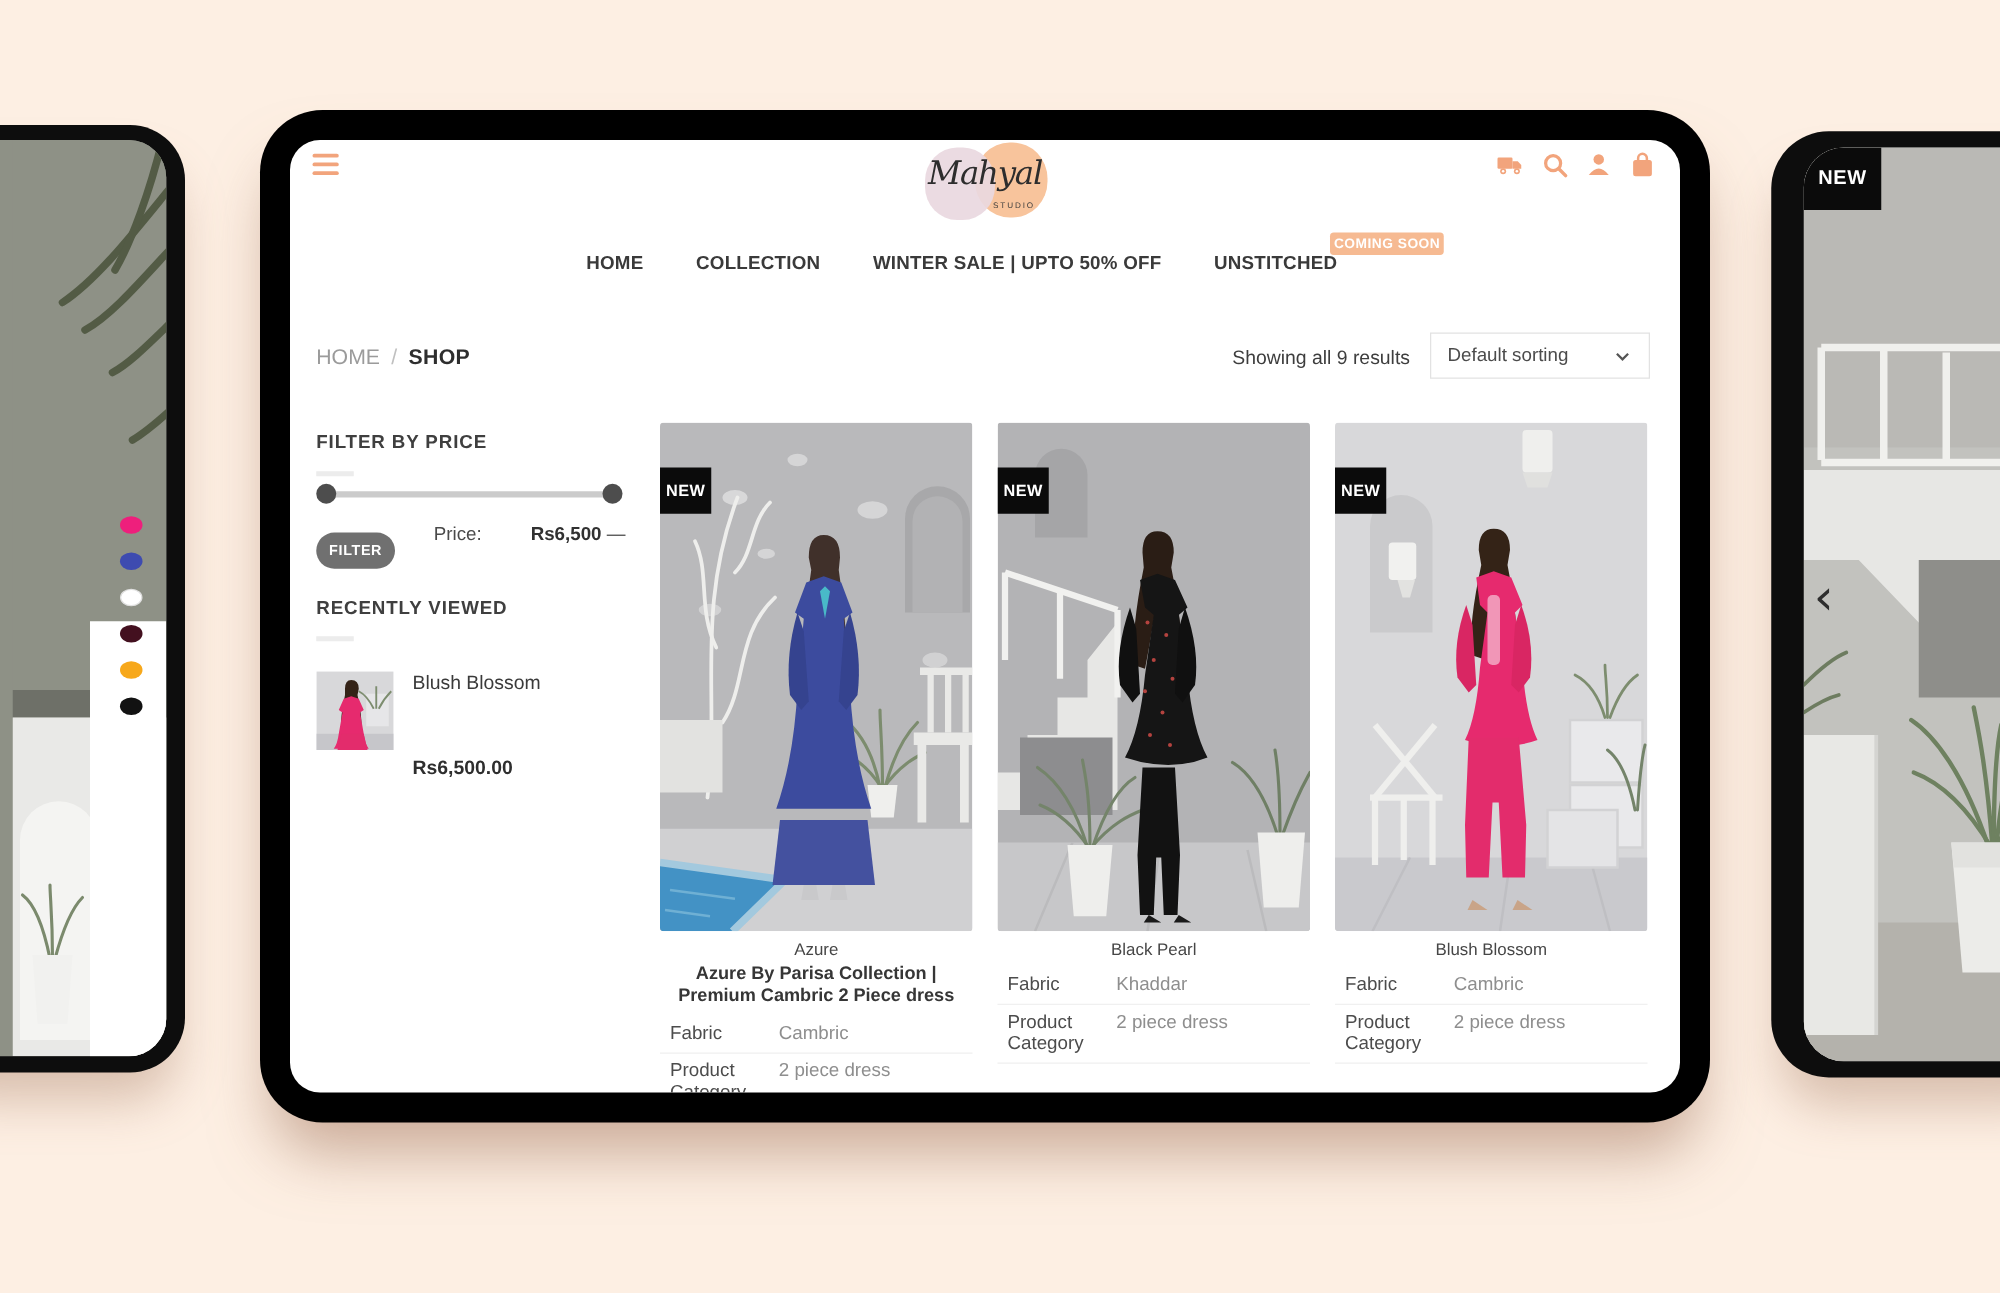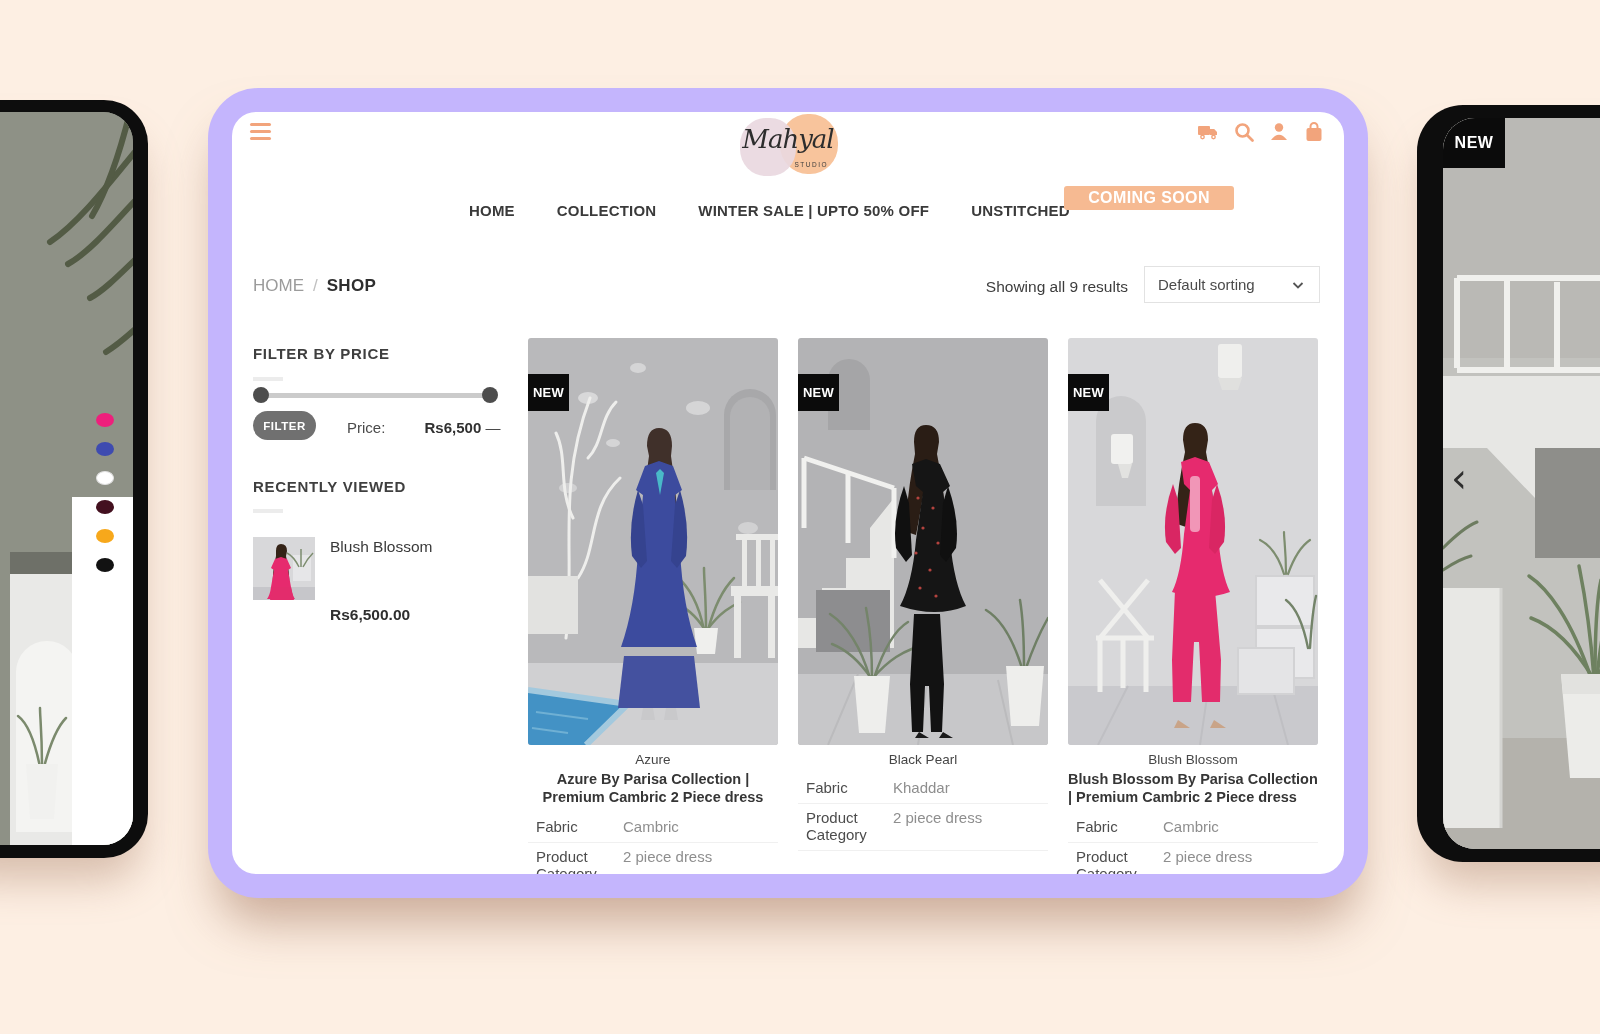--- a/index.html
+++ b/index.html
@@ -2,21 +2,21 @@
 <html><head>
 <meta charset="utf-8">
 <style>
   html,body{margin:0;padding:0;background:#fdefe3;}
   *{box-sizing:border-box;}
   .stage{position:relative;width:1600px;height:1034px;overflow:hidden;
          font-family:"Liberation Sans",sans-serif;background:#fdefe3;}
 
   
   .tablet{position:absolute;left:208px;top:88px;width:1160px;height:810px;
-          background:#c4b5fd;border-radius:50px;
+          background:#000000;border-radius:50px;
           box-shadow:0 34px 48px -10px rgba(163,117,92,.55);}
   .screen{position:absolute;left:24px;top:24px;right:24px;bottom:24px;
           background:#ffffff;border-radius:24px;overflow:hidden;}
 
   
   .hamburger{position:absolute;left:18px;top:11px;width:21px;height:17px;cursor:pointer;}
   .hamburger span{display:block;width:21px;height:3px;background:#f2a47c;border-radius:2px;margin-bottom:4px;}
   .logo{position:absolute;left:50%;top:0;transform:translateX(-50%);width:104px;height:66px;}
   .logo .blob-peach{position:absolute;right:2px;top:2px;width:58px;height:60px;border-radius:48%;background:#f8c49c;}
   .logo .blob-lav{position:absolute;left:4px;top:6px;width:56px;height:58px;border-radius:46%;background:#e9d8e0;opacity:.92;}
@@ -24,39 +24,39 @@
       font-family:"DejaVu Serif",serif;font-style:italic;font-size:26px;color:#2d2d2d;letter-spacing:-1px;}
   .logo .logo-sub{position:absolute;right:12px;bottom:10px;font-size:6.5px;letter-spacing:1.5px;color:#3c3c3c;}
   .header-icons{position:absolute;right:18px;top:8px;display:flex;gap:11px;}
   .header-icons .hicon{width:24px;height:24px;cursor:pointer;}
 
   
   .nav{position:absolute;left:237px;top:90px;display:flex;gap:42px;
        font-size:15px;font-weight:bold;color:#3a3a3a;letter-spacing:.2px;}
   .nav .nav-item{cursor:pointer;white-space:nowrap;position:relative;}
   .coming-soon{position:absolute;left:93px;top:-16px;background:#f6ba92;color:#ffffff;
-       font-size:16px;font-weight:bold;letter-spacing:.4px;padding:3px 24px;border-radius:3px;white-space:nowrap;}
+       font-size:11px;font-weight:bold;letter-spacing:.4px;padding:3px 3px;border-radius:3px;white-space:nowrap;}
 
   
   .breadcrumb{position:absolute;left:21px;top:164px;font-size:17px;color:#9b9b9b;}
   .breadcrumb .bc-sep{margin:0 9px;color:#c0c0c0;}
   .breadcrumb .bc-current{color:#2e2e2e;font-weight:bold;letter-spacing:.3px;}
   .results-text{position:absolute;right:216px;top:166px;font-size:15.5px;color:#3d3d3d;}
   .sort-select{position:absolute;left:912px;top:154px;width:176px;height:37px;background:#fff;
        border:1px solid #e2e2e2;display:flex;align-items:center;justify-content:space-between;
        padding:0 13px;font-size:15px;color:#4b4b4b;cursor:pointer;}
 
   
   .side-title{position:absolute;left:21px;font-size:15px;font-weight:bold;color:#3f3f3f;letter-spacing:.7px;}
   .side-bar-line{position:absolute;left:21px;width:30px;height:4px;background:#ececec;}
   .price-slider{position:absolute;left:21px;top:274px;width:245px;height:18px;}
   .price-slider .track{position:absolute;left:8px;right:8px;top:7px;height:5px;background:#cbcbcb;border-radius:3px;}
   .price-slider .handle{position:absolute;top:1px;width:16px;height:16px;border-radius:50%;background:#4d4d4d;cursor:pointer;}
   .price-slider .h-left{left:0;} .price-slider .h-right{right:0;}
-  .filter-btn{position:absolute;left:21px;top:299px;width:63px;height:29px;border-radius:15px;background:#707070;
+  .filter-btn{position:absolute;left:21px;top:314px;width:63px;height:29px;border-radius:15px;background:#707070;
        color:#fff;font-size:11.5px;font-weight:bold;letter-spacing:.5px;display:flex;align-items:center;justify-content:center;cursor:pointer;}
   .price-range{position:absolute;left:115px;top:307px;font-size:15px;color:#4a4a4a;}
   .price-range b{color:#313131;padding-left:35px;}
   .recent-thumb{position:absolute;left:21px;top:425px;width:62px;height:63px;overflow:hidden;cursor:pointer;}
   .recent-name{position:absolute;left:98px;top:426px;font-size:15.5px;color:#3a3a3a;cursor:pointer;}
   .recent-price{position:absolute;left:98px;top:450px;font-size:15.5px;font-weight:bold;color:#2e2e2e;margin-top:44px;}
 
   
   .grid{position:absolute;left:296px;top:226px;width:800px;}
   .card{position:absolute;top:0;width:250px;}
@@ -432,21 +432,20 @@
               <path d="M113 124 l14-5 14 5 9 22 -6 6 6 44 q3 40 12 58 q-28 10 -58 0 q9-18 12-58 l6-44 -6-6 z" fill="#e62a6e"></path>
               <path d="M105 146 q-11 30 -7 58 l9 12 6-6 -3-48 z" fill="#d92663"></path>
               <path d="M149 146 q11 30 7 58 l-9 12 -6-6 3-48 z" fill="#d92663"></path>
               <rect x="122" y="138" width="10" height="56" rx="4" fill="#f2a9c4" opacity=".85"></rect>
               <path d="M107 252 h40 l6 70 -1 42 h-18 l-3-60 -5 0 -3 60 h-18 l-1-42 z" fill="#e32c6c"></path>
               <path d="M110 382 l12 8 h-16 z M146 382 l12 8 h-16 z" fill="#c9a488"></path>
             </svg>
             <div class="new-badge">NEW</div>
           </div>
           <div class="card-category">Blush Blossom</div>
-          <div class="card-title">Blush Blossom By Parisa Collection | Premium Cambric 2 Piece dress</div>
           <div class="attr-table">
             <div class="attr-row">
               <span class="attr-label">Fabric</span>
               <span class="attr-value">Cambric</span>
             </div>
             <div class="attr-row">
               <span class="attr-label">Product Category</span>
               <span class="attr-value">2 piece dress</span>
             </div>
           </div>

